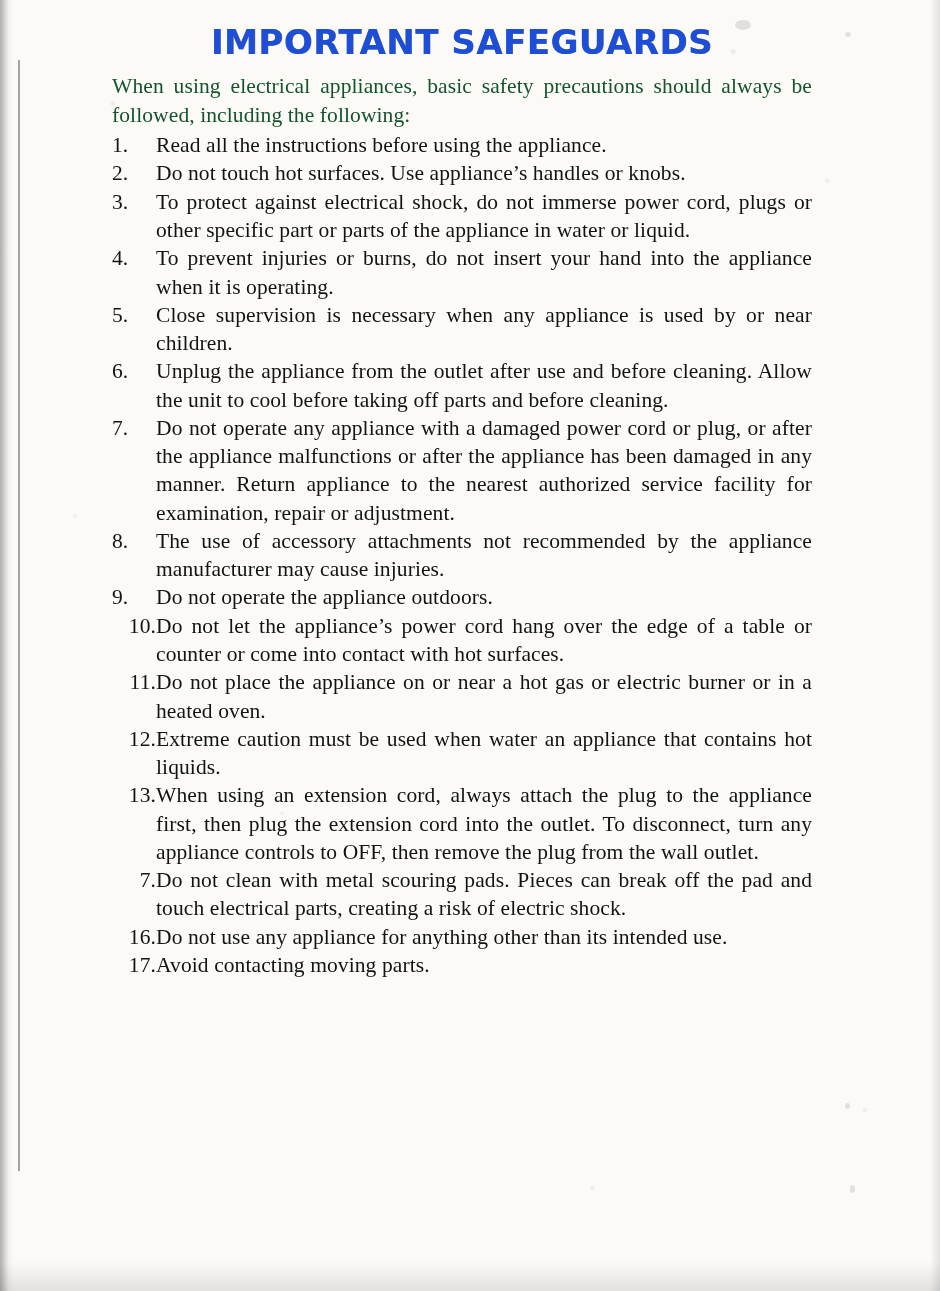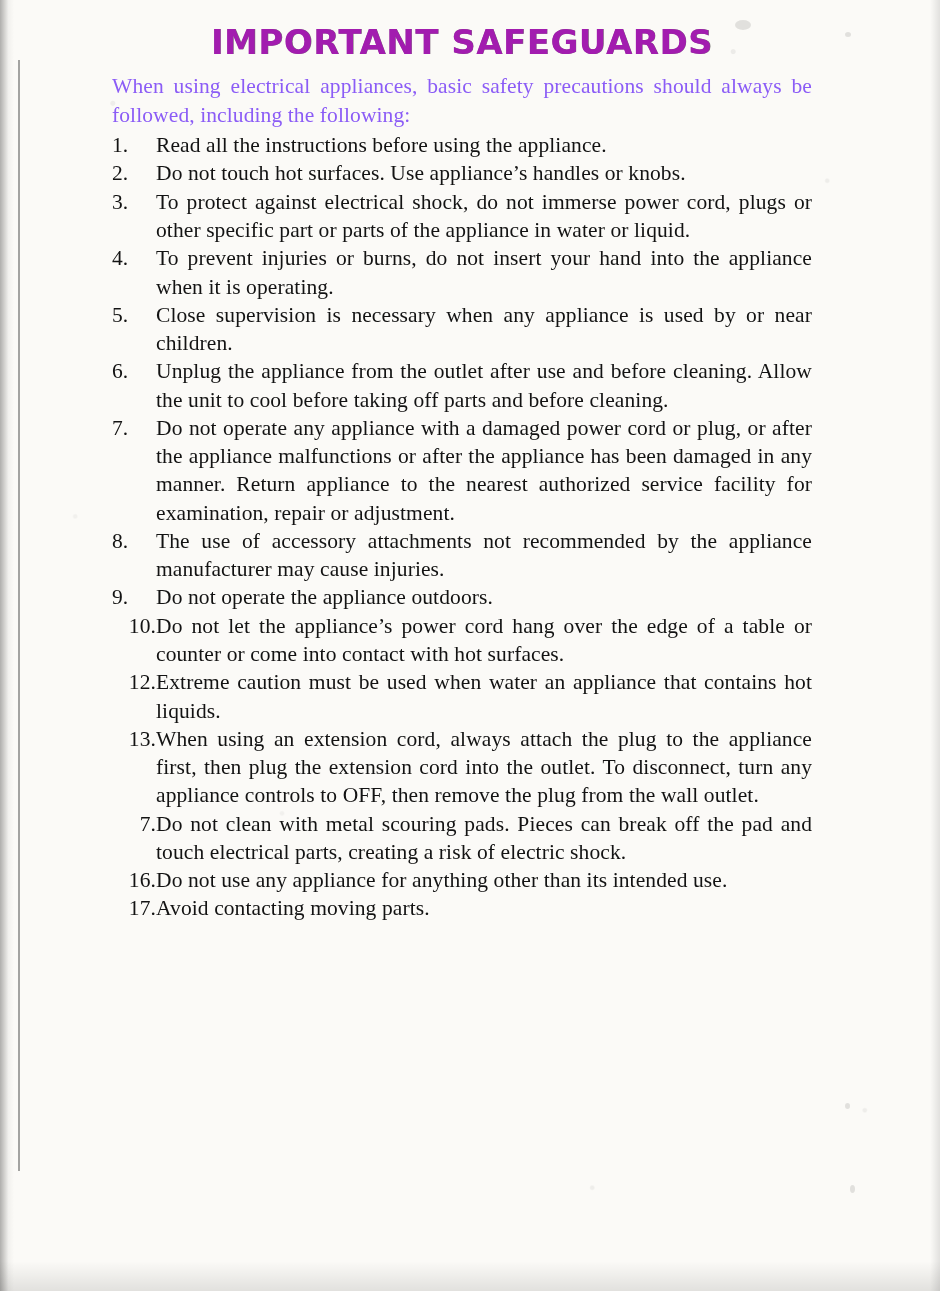--- a/index.html
+++ b/index.html
@@ -70,28 +70,28 @@
     width: 700px;
   }
 
   h1.title {
     font-family: "DejaVu Sans", sans-serif;
     font-weight: bold;
     font-size: 34px;
     letter-spacing: 0.5px;
     text-align: center;
     margin: 0 0 10px 0;
-    color: #a21caf;
+    color: #1d4ed8;
     text-shadow: 0.4px 0.3px 0 rgba(0,0,0,0.55);
   }
 
   .intro {
     font-size: 21.5px;
     line-height: 1.33;
-    color: #8b5cf6;
+    color: #14532d;
     text-align: justify;
     margin: 0 0 2px 0;
     letter-spacing: 0.1px;
   }
 
   ol.safeguards {
     list-style: none;
     margin: 0;
     padding: 0;
     counter-reset: sg;
@@ -180,20 +180,24 @@
       </li>
       <li>
         <span class="num">9.</span>
         <span class="txt nojust">Do not operate the appliance outdoors.</span>
       </li>
       <li class="wide">
         <span class="num">10.</span>
         <span class="txt">Do not let the appliance’s power cord hang over the edge of a table or counter or come into contact with hot surfaces.</span>
       </li>
       <li class="wide">
+        <span class="num">11.</span>
+        <span class="txt">Do not place the appliance on or near a hot gas or electric burner or in a heated oven.</span>
+      </li>
+      <li class="wide">
         <span class="num">12.</span>
         <span class="txt">Extreme caution must be used when water an appliance that contains hot liquids.</span>
       </li>
       <li class="wide">
         <span class="num">13.</span>
         <span class="txt">When using an extension cord, always attach the plug to the appliance first, then plug the extension cord into the outlet. To disconnect, turn any appliance controls to OFF, then remove the plug from the wall outlet.</span>
       </li>
       <li class="wide">
         <span class="num">7.</span>
         <span class="txt">Do not clean with metal scouring pads. Pieces can break off the pad and touch electrical parts, creating a risk of electric shock.</span>

